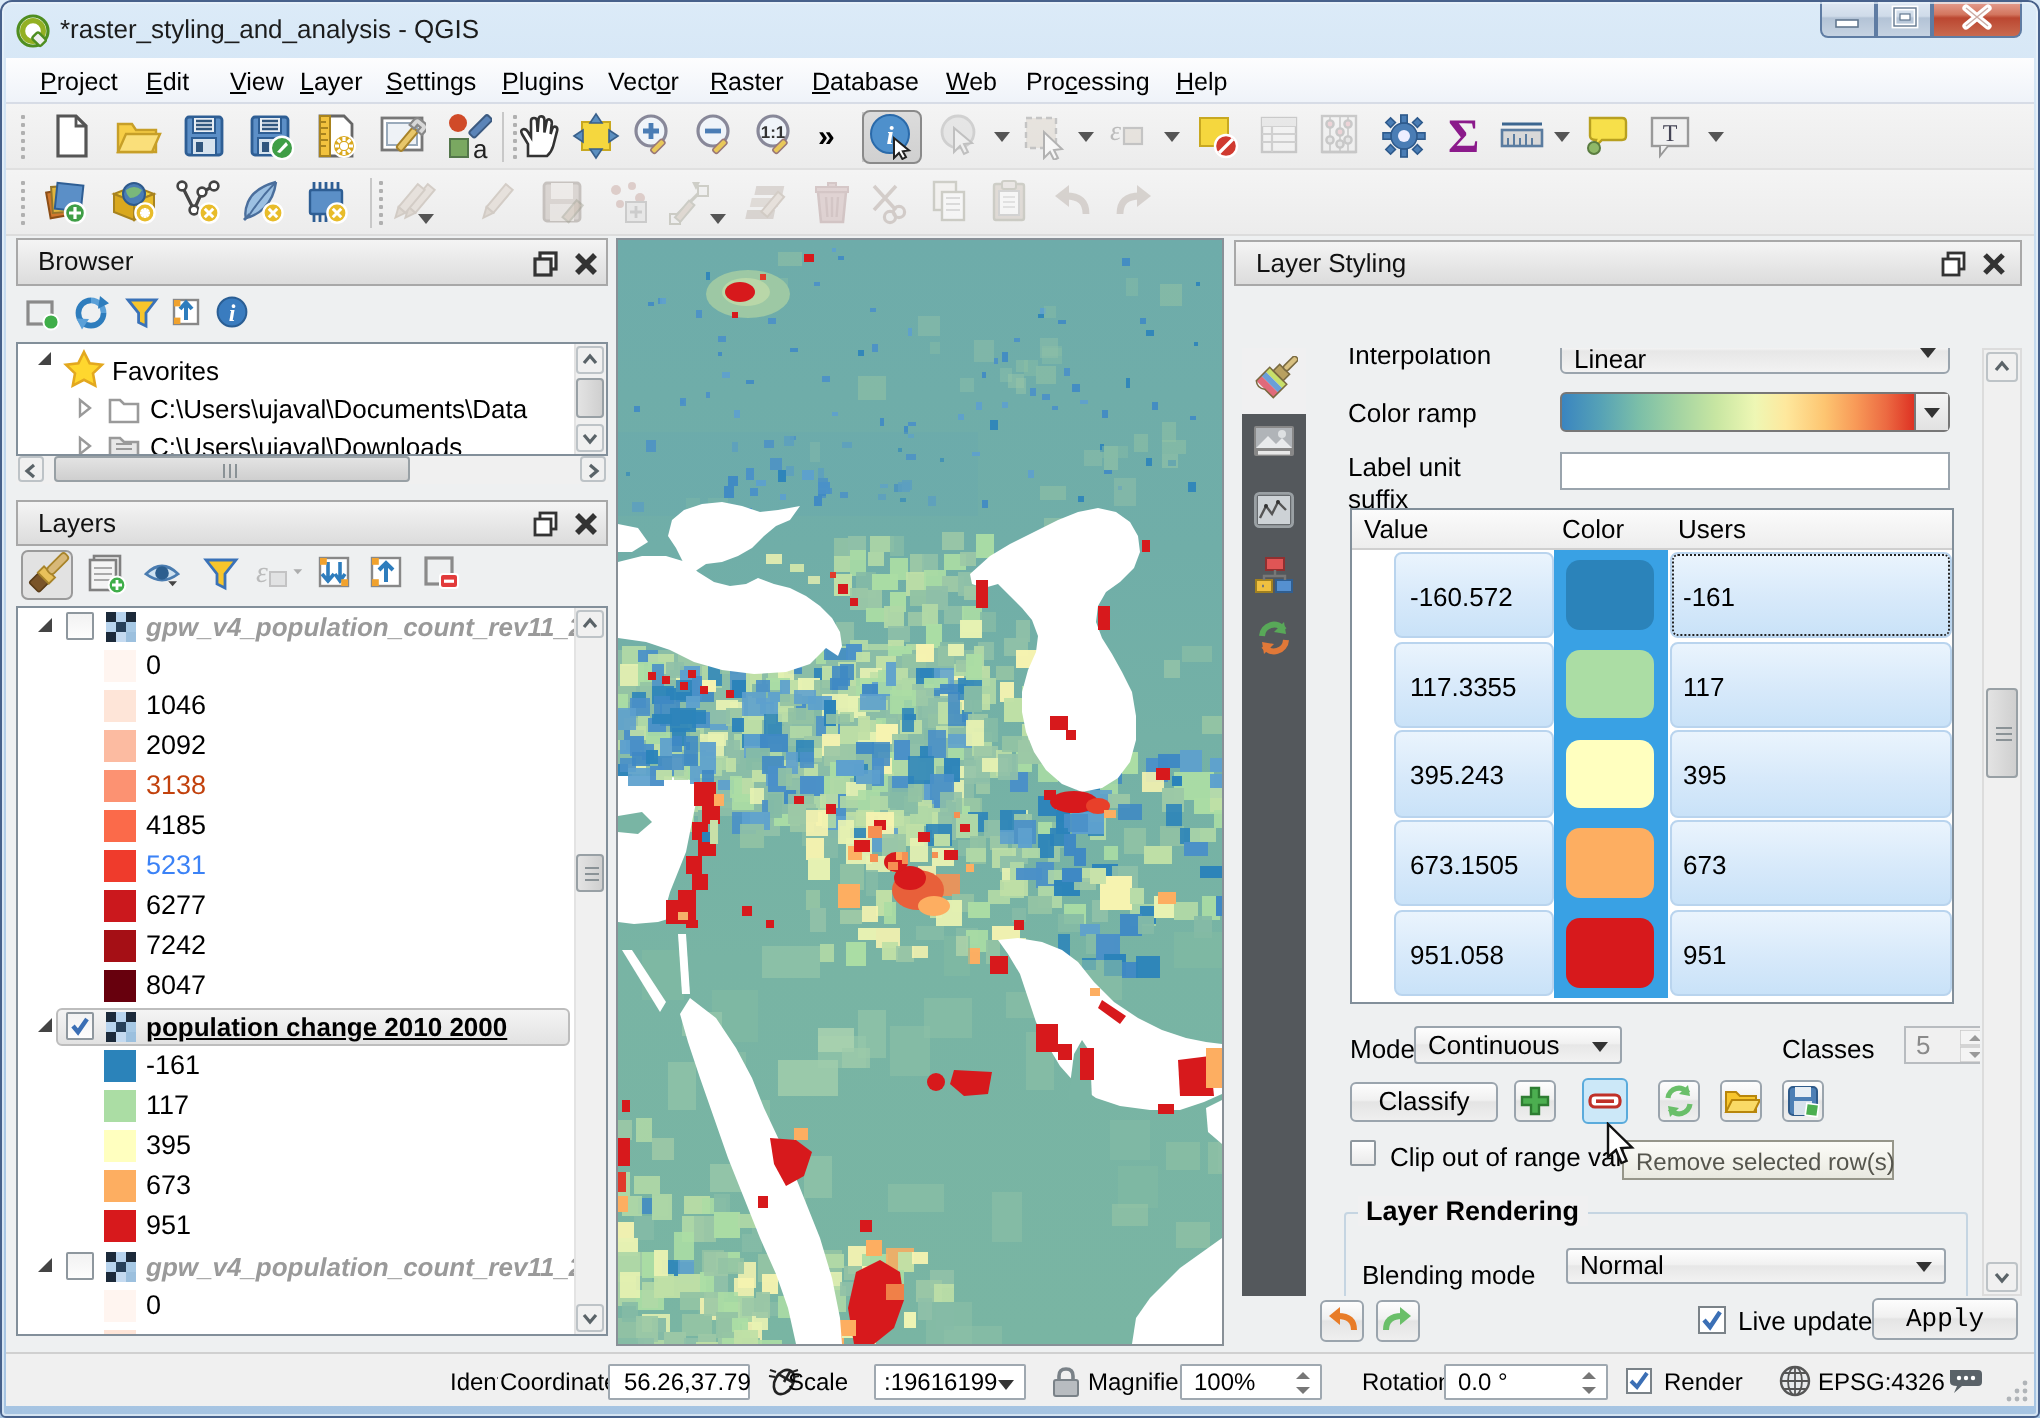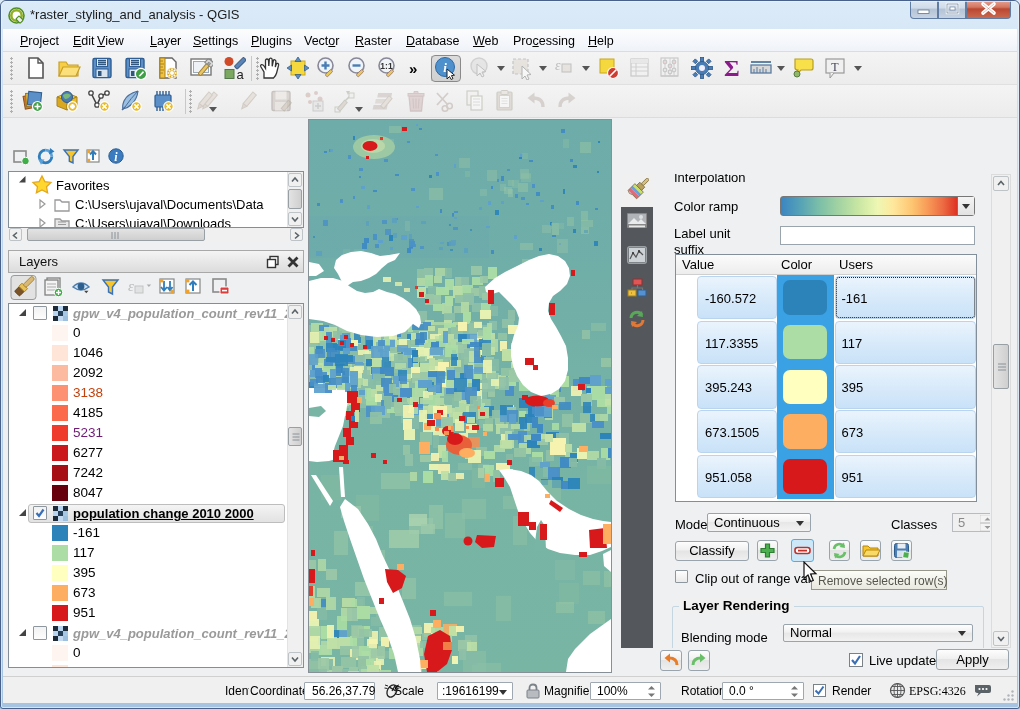--- a/index.html
+++ b/index.html
@@ -82,21 +82,21 @@
           <path d="M16 4 L27 13 M27 4 L16 13" stroke-opacity="0.4"></path>
         </g>
       </svg></div>
 </div>
 <div id="frame" class="abs"></div>
 <div id="frame2" class="abs"></div>
 
 <div id="menubar" class="abs" style="display:block;">
     <span style="position:absolute; left:17px; top:5px;"><u>P</u>roject</span>
     <span style="position:absolute; left:70px; top:5px;"><u>E</u>dit</span>
-    <span style="position:absolute; left:94px; top:5px;"><u>V</u>iew</span>
+    <span style="position:absolute; left:112px; top:5px;"><u>V</u>iew</span>
     <span style="position:absolute; left:147px; top:5px;"><u>L</u>ayer</span>
     <span style="position:absolute; left:190px; top:5px;"><u>S</u>ettings</span>
     <span style="position:absolute; left:248px; top:5px;"><u>P</u>lugins</span>
     <span style="position:absolute; left:301px; top:5px;">Vect<u>o</u>r</span>
     <span style="position:absolute; left:352px; top:5px;"><u>R</u>aster</span>
     <span style="position:absolute; left:403px; top:5px;"><u>D</u>atabase</span>
     <span style="position:absolute; left:470px; top:5px;"><u>W</u>eb</span>
     <span style="position:absolute; left:510px; top:5px;">Pro<u>c</u>essing</span>
     <span style="position:absolute; left:585px; top:5px;"><u>H</u>elp</span>
   </div>
@@ -1418,20 +1418,30 @@
       <rect x="31" y="221" width="4" height="4" fill="#d7191c" fill-opacity="1.00"></rect>
       <rect x="41" y="223" width="4" height="4" fill="#d7191c" fill-opacity="1.00"></rect>
       <rect x="54" y="225" width="4" height="4" fill="#d7191c" fill-opacity="1.00"></rect>
       <rect x="35" y="215" width="4" height="4" fill="#d7191c" fill-opacity="1.00"></rect>
       <rect x="15" y="216" width="4" height="4" fill="#d7191c" fill-opacity="1.00"></rect>
       <rect x="198" y="340" width="5" height="5" fill="#d7191c" fill-opacity="1.00"></rect>
     </svg>
 </div>
 
 <div class="abs" style="left:8px; top:119px; width:296px; height:125px;">
+  <div class="phead" style="left:0; top:0; width:296px; height:24px;">
+    <div class="ptitle">Browser</div>
+    <div class="pbtn" style="left:257px; top:5px;"><svg width="14" height="14">
+          <rect x="4" y="1.5" width="8" height="8" fill="#fff" stroke="#333" stroke-width="1.6"></rect>
+          <rect x="1.5" y="4.5" width="8" height="8" fill="#e8e8e8" stroke="#333" stroke-width="1.6"></rect>
+        </svg></div>
+    <div class="pbtn" style="left:277px; top:5px;"><svg width="14" height="14">
+          <path d="M2.5 2.5 L11.5 11.5 M11.5 2.5 L2.5 11.5" stroke="#333" stroke-width="2.8" stroke-linecap="butt"></path>
+        </svg></div>
+  </div>
 
   <div class="abs" style="left:4px; top:28px; width:288px; height:22px;">
     <svg width="240" height="22">
 
       <g transform="translate(1,1)">
           <rect x="1" y="3" width="12" height="11" fill="none" stroke="#8a8a8a" stroke-width="1.6"></rect>
           <circle cx="12.5" cy="13" r="3.8" fill="#3fae49" stroke="#fff" stroke-width="1"></circle>
         </g>
 
       <g transform="translate(25,1)">
@@ -1596,21 +1606,21 @@
         <div class="abs" style="left:64px; top:21px; font-size:13.5px; color:#000;">0</div>
 <div class="abs" style="left:43px; top:41px; width:16px; height:16px; background:#fee5d8;"></div>
         <div class="abs" style="left:64px; top:41px; font-size:13.5px; color:#000;">1046</div>
 <div class="abs" style="left:43px; top:61px; width:16px; height:16px; background:#fcbba1;"></div>
         <div class="abs" style="left:64px; top:61px; font-size:13.5px; color:#000;">2092</div>
 <div class="abs" style="left:43px; top:81px; width:16px; height:16px; background:#fc9272;"></div>
         <div class="abs" style="left:64px; top:81px; font-size:13.5px; color:#c2410c;">3138</div>
 <div class="abs" style="left:43px; top:101px; width:16px; height:16px; background:#fb6a4a;"></div>
         <div class="abs" style="left:64px; top:101px; font-size:13.5px; color:#000;">4185</div>
 <div class="abs" style="left:43px; top:121px; width:16px; height:16px; background:#ef3b2c;"></div>
-        <div class="abs" style="left:64px; top:121px; font-size:13.5px; color:#701a75;">5231</div>
+        <div class="abs" style="left:64px; top:121px; font-size:13.5px; color:#3b82f6;">5231</div>
 <div class="abs" style="left:43px; top:141px; width:16px; height:16px; background:#cb181d;"></div>
         <div class="abs" style="left:64px; top:141px; font-size:13.5px; color:#000;">6277</div>
 <div class="abs" style="left:43px; top:161px; width:16px; height:16px; background:#a50f15;"></div>
         <div class="abs" style="left:64px; top:161px; font-size:13.5px; color:#000;">7242</div>
 <div class="abs" style="left:43px; top:181px; width:16px; height:16px; background:#67000d;"></div>
         <div class="abs" style="left:64px; top:181px; font-size:13.5px; color:#000;">8047</div>
 <div class="abs" style="left:19px; top:200px; width:257px; height:19px; background:linear-gradient(180deg,#f4f4f4,#e2e2e2); border:1px solid #bdbdbd; border-radius:3px;"></div>
         <svg class="abs" style="left:8px; top:199px" width="12" height="20">
           <path d="M2 13 L9 13 L9 6 Z" fill="#444"></path>
         </svg>
@@ -1672,20 +1682,30 @@
       <div class="sthumb" style="left:0px; top:123px; width:14px; height:19px;"><svg width="14" height="19">
             <g stroke="#8a9296" stroke-width="1">
               <path d="M3.5 6 h7 M3.5 9 h7 M3.5 12 h7"></path>
             </g>
           </svg></div>
     </div>
   </div>
 </div>
 
 <div class="abs" style="left:617px; top:120px; width:395px; height:552px;">
+  <div class="phead" style="left:0; top:0; width:394px; height:23px;">
+    <div class="ptitle">Layer Styling</div>
+    <div class="pbtn" style="left:352px; top:4px;"><svg width="14" height="14">
+          <rect x="4" y="1.5" width="8" height="8" fill="#fff" stroke="#333" stroke-width="1.4"></rect>
+          <rect x="1.5" y="4.5" width="8" height="8" fill="#fff" stroke="#333" stroke-width="1.4"></rect>
+        </svg></div>
+    <div class="pbtn" style="left:372px; top:4px;"><svg width="14" height="14">
+          <path d="M2.5 2.5 L11.5 11.5 M11.5 2.5 L2.5 11.5" stroke="#333" stroke-width="2.6"></path>
+        </svg></div>
+  </div>
 
 
   <div class="abs" style="left:4px; top:54px; width:32px; height:474px; background:#54585c;">
     <div class="abs" style="left:0; top:0; width:32px; height:33px; background:#f0f0f1;"></div>
     <svg class="abs" style="left:4px; top:4px" width="24" height="24" viewBox="0 0 24 24">
 <g transform="rotate(45 12 12)">
 <rect x="6" y="9" width="12" height="3" fill="#c8e06a"></rect>
 <rect x="6" y="12" width="12" height="3" fill="#6a9fd8"></rect>
 <rect x="6" y="15" width="12" height="3.5" fill="#e06a7a"></rect>
 <path d="M6 9 L6 18.5 Q9 21 12 18.5 L18 18.5 L18 9 Z" fill="none" stroke="#7a6a40" stroke-width="0.8"></path>
@@ -1718,20 +1738,24 @@
         <path d="M4 9 A6 6 0 0 1 15 6" fill="none" stroke="#58a858" stroke-width="3"></path>
         <path d="M15 2 L16 8 L10 7 Z" fill="#58a858"></path>
         <path d="M16 11 A6 6 0 0 1 5 14" fill="none" stroke="#e07838" stroke-width="3"></path>
         <path d="M5 18 L4 12 L10 13 Z" fill="#e07838"></path>
       </svg>
   </div>
 
   <div class="abs" style="left:38px; top:54px; width:335px; height:474px; overflow:hidden; font-size:13px;">
 
     <div class="abs" style="left:19px; top:-4px; font-size:13px;">Interpolation</div>
+    <div class="combo" style="left:125px; top:-10px; width:195px; height:23px; border-radius:3px;">
+        <div class="abs" style="left:6px; top:7px;">Linear</div>
+        <div class="carrow"></div>
+      </div>
 
     <div class="abs" style="left:19px; top:25px;">Color ramp</div>
     <div class="abs" style="left:125px; top:22px; width:195px; height:20px; border:1px solid #777; border-radius:3px; background:linear-gradient(90deg,#3a85c0 0%,#56a2b6 10%,#7cbfa8 20%,#a3d3a2 30%,#c8e6a2 40%,#eef7b4 50%,#fee89d 58%,#fdc571 68%,#f89a58 76%,#ec6a42 84%,#dc2c20 92%,#d7191c 100%);">
       <div class="abs" style="right:0; top:0; width:17px; height:18px; background:linear-gradient(180deg,#f4f4f4,#e2e2e2); border-left:1px solid #777;">
           <div class="carrow" style="right:4px;"></div>
         </div>
     </div>
 
     <div class="abs" style="left:19px; top:52px; width:100px; line-height:16px;">Label unit<br>suffix</div>
     <div class="abs" style="left:125px; top:52px; width:195px; height:19px; background:#fff; border:1px solid #9aa4ad;"></div>
@@ -1855,21 +1879,21 @@
         <path d="M9 2.5 L3.5 7 L9 11.5 Z" fill="#e87c28"></path>
       </svg></div>
   <div class="btn" style="left:71px; top:530px; width:22px; height:21px;"><svg width="20" height="19">
         <path d="M4 14 Q4 7 12 7" fill="none" stroke="#6abf69" stroke-width="3"></path>
         <path d="M11 2.5 L16.5 7 L11 11.5 Z" fill="#6abf69"></path>
       </svg></div>
   <div class="abs" style="left:232px; top:533px; width:14px; height:14px; background:#fff; border:1px solid #7a8288;"><svg width="12" height="12">
         <path d="M2 6 L5 9.5 L10 2" fill="none" stroke="#3b6fb5" stroke-width="2.2"></path>
       </svg></div>
   <div class="abs" style="left:252px; top:533px; font-size:13px;">Live update</div>
-  <div class="btn" style="left:319px; top:529px; width:73px; height:21px; padding-top:2px;">Apply</div>
+  <div class="btn" style="left:319px; top:529px; width:73px; height:21px; padding-top:2px;font-family:Liberation Mono, monospace;">Apply</div>
 
   <div class="abs" style="left:194px; top:450px; width:136px; height:20px; background:linear-gradient(180deg,#fcfcf8,#e9e9e0); border:1px solid #96968a; font-size:12px; color:#55554d; padding:3px 0 0 6px; z-index:60; white-space:nowrap;">Remove selected row(s)</div>
   <div class="abs" style="left:184px; top:441px; z-index:61;"><svg width="20" height="24" viewBox="0 0 20 24">
         <path d="M3 1 L3 17.5 L7 14 L9.7 20.5 L12.3 19.4 L9.6 13 L15 12.7 Z" fill="#fff" stroke="#111" stroke-width="1.2"></path>
       </svg></div>
 </div>
 
 <div id="statusbar" class="abs">
   <div class="lbl" style="left:222px; width:24px; overflow:hidden; white-space:nowrap;">Identify</div>
   <div class="lbl" style="left:247px; width:55px; overflow:hidden; white-space:nowrap;">Coordinate</div>
@@ -1913,21 +1937,21 @@
     </div>
   <div class="abs" style="left:810px; top:7px; width:13px; height:13px; background:#fff; border:1px solid #7a8288;"><svg width="11" height="11">
         <path d="M1.5 5.5 L4.5 8.5 L9.5 1.5" fill="none" stroke="#3b6fb5" stroke-width="2"></path>
       </svg></div>
   <div class="lbl" style="left:829px;">Render</div>
   <svg class="abs" style="left:886px; top:5px" width="17" height="17" viewBox="0 0 17 17">
       <circle cx="8.5" cy="8.5" r="7" fill="#e8eaec" stroke="#555" stroke-width="1.2"></circle>
       <path d="M1.5 8.5 h14 M8.5 1.5 v14 M3 4.5 h11 M3 12.5 h11" stroke="#555" stroke-width="0.9" fill="none"></path>
       <ellipse cx="8.5" cy="8.5" rx="3.5" ry="7" fill="none" stroke="#555" stroke-width="0.9"></ellipse>
     </svg>
-  <div class="lbl" style="left:906px;font-family:Liberation Serif, serif;">EPSG:4326</div>
+  <div class="lbl" style="left:906px;">EPSG:4326</div>
   <svg class="abs" style="left:970px; top:6px" width="20" height="16" viewBox="0 0 20 16">
       <path d="M2 2 L16 2 Q18 2 18 4 L18 8 Q18 10 16 10 L8 10 L4 13.5 L5.5 10 Q2 10 2 8 Z" fill="#5a6268"></path>
       <g fill="#fff">
         <circle cx="6.5" cy="6" r="1.1"></circle>
         <circle cx="10" cy="6" r="1.1"></circle>
         <circle cx="13.5" cy="6" r="1.1"></circle>
       </g>
     </svg>
   <svg class="abs" style="left:1000px; top:13px" width="12" height="12">
       <g fill="#b0b4b8">

